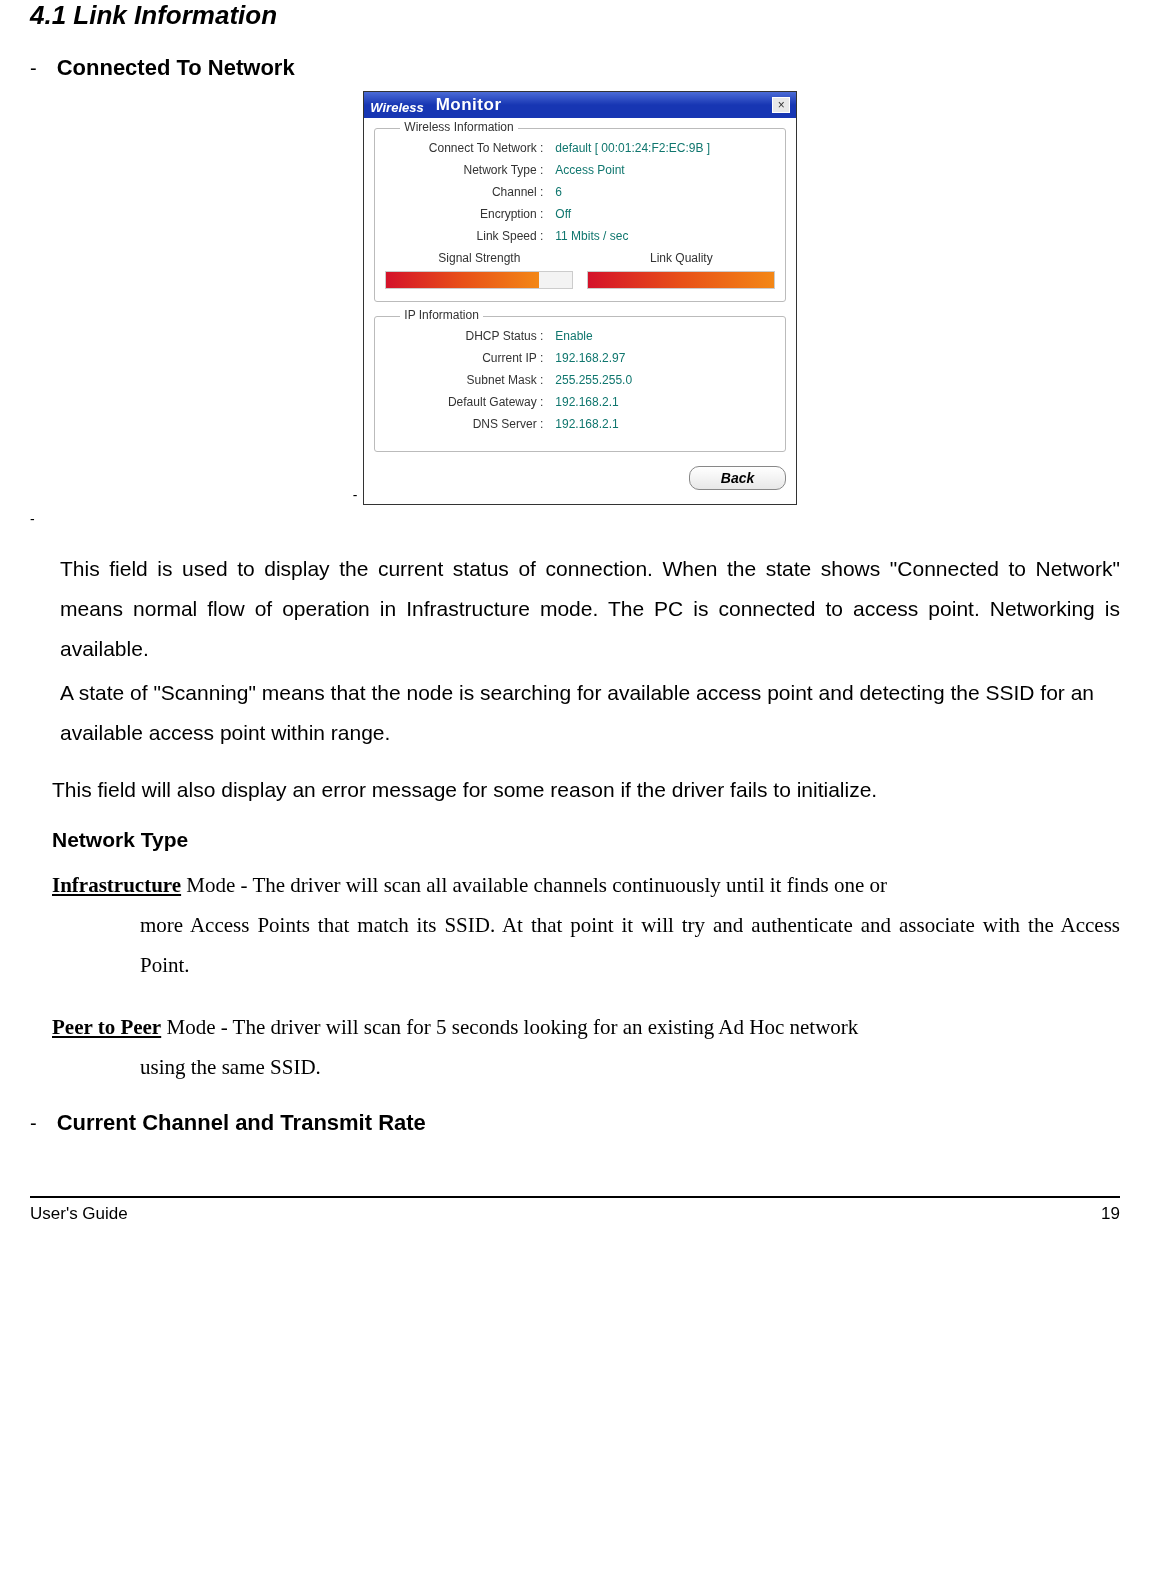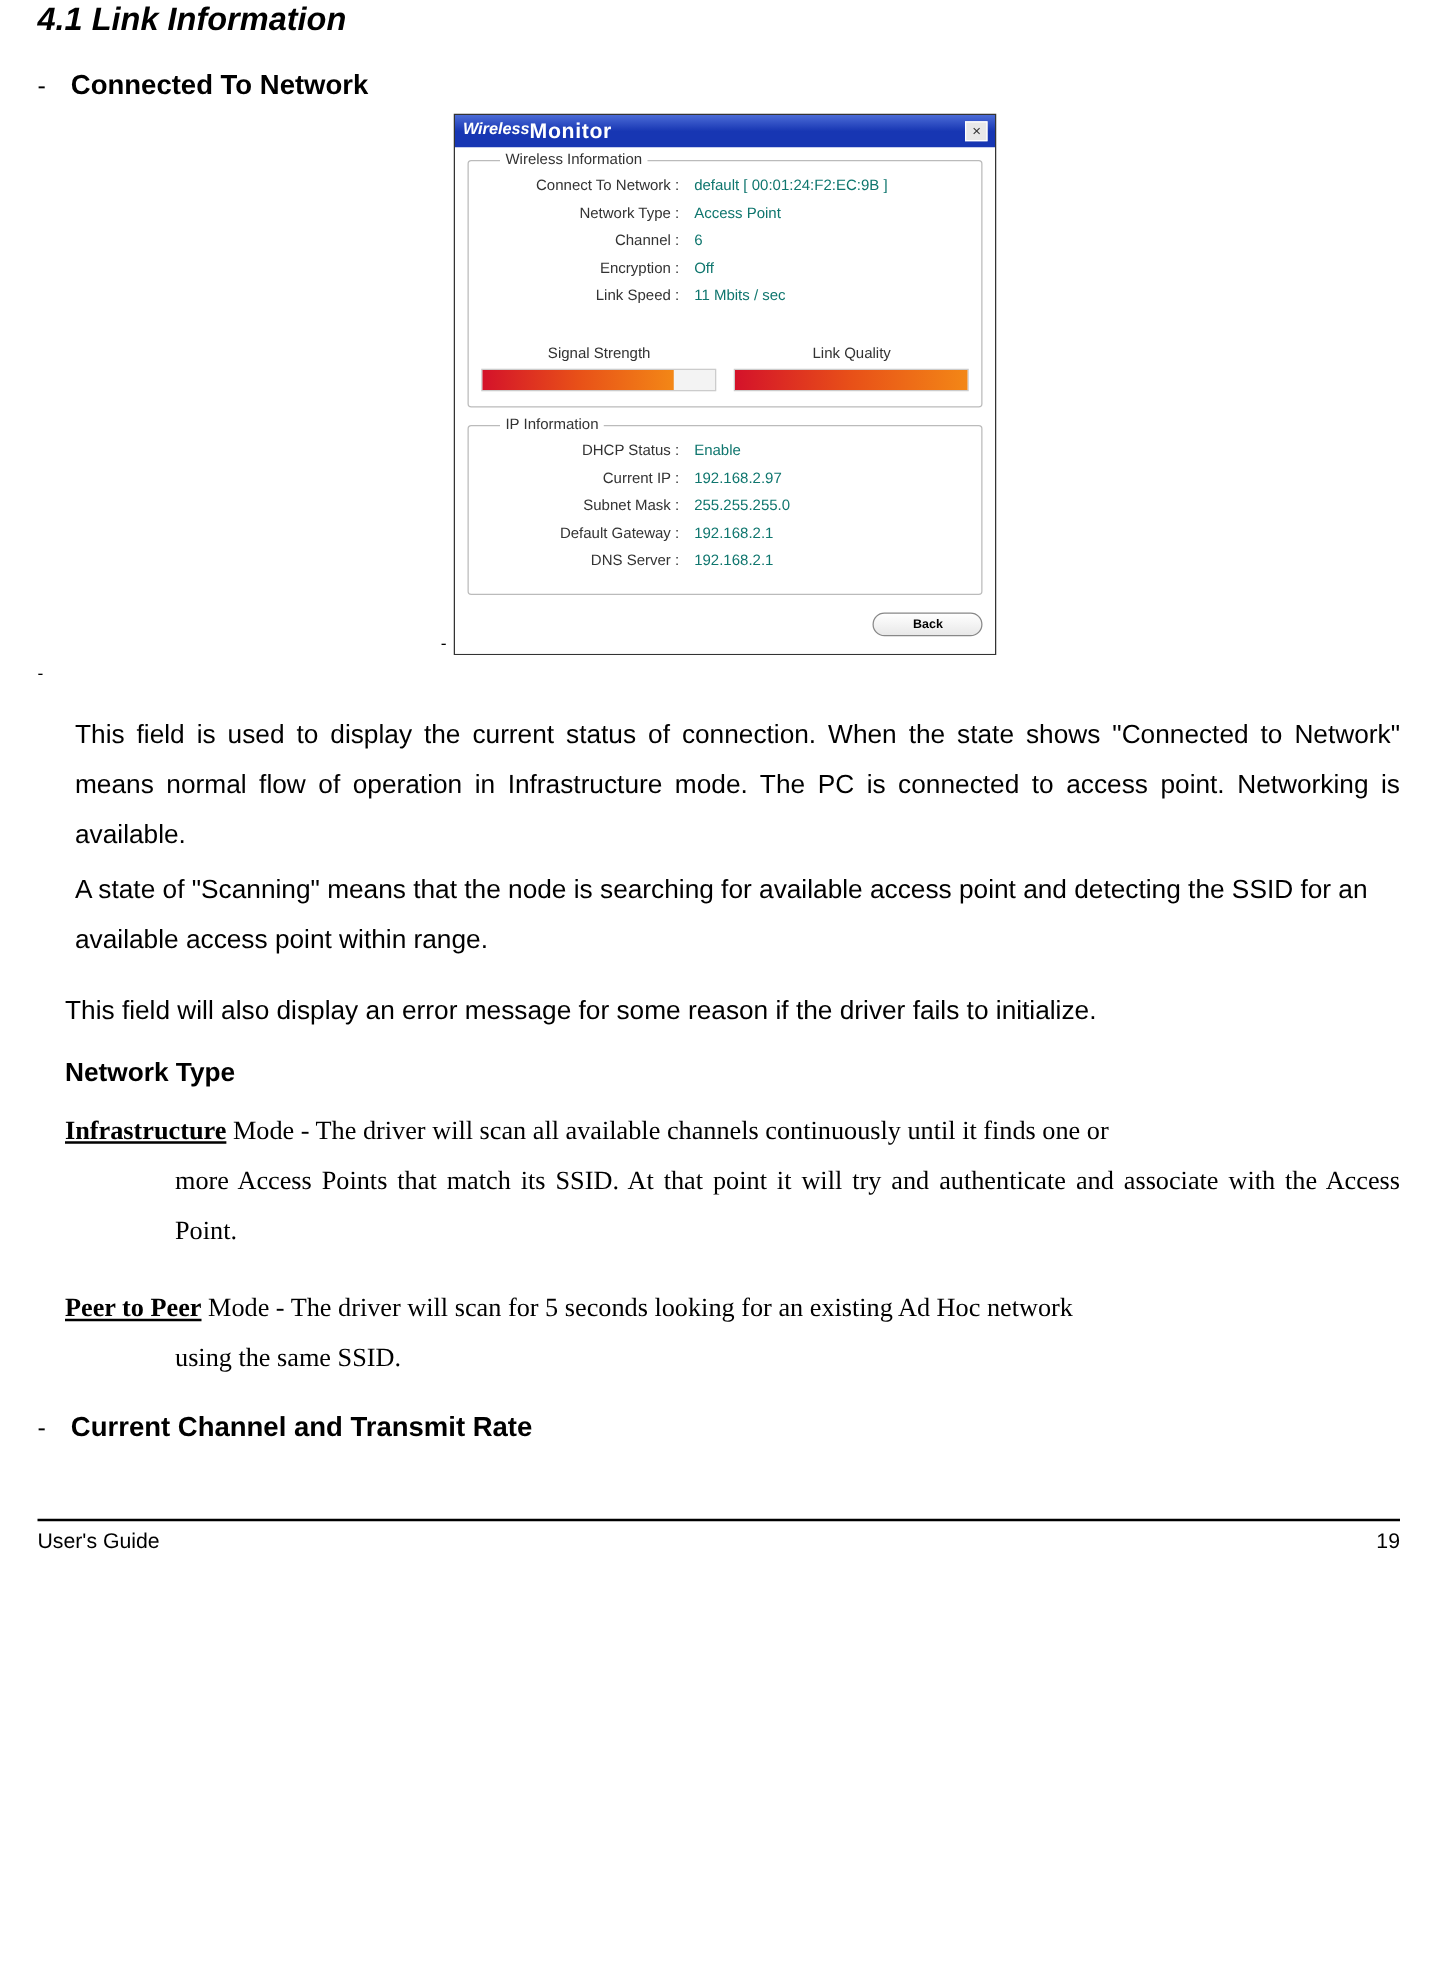--- a/index.html
+++ b/index.html
@@ -55,22 +55,22 @@
       background: linear-gradient(to bottom, #4b6bd6 0%, #1736b3 50%, #1736b3 100%);
       color: #fff;
       padding: 4px 6px;
       display: flex;
       align-items: center;
       justify-content: space-between;
       height: 26px;
     }
     .wm-title {
       display: flex;
-      align-items: flex-start;
-      gap: 0;
+      align-items: flex-end;
+      gap: 12px;
     }
     .wm-title-wireless {
       font-style: italic;
       font-weight: bold;
       font-size: 13px;
     }
     .wm-title-monitor {
       font-weight: bold;
       font-size: 17px;
       font-family: "Arial Black", Arial, sans-serif;
@@ -126,21 +126,20 @@
       color: #0f766e;
       font-size: 12px;
     }
     .bars-section {
       display: flex;
       gap: 14px;
       margin-top: 6px;
     }
     .bar-group {
       flex: 1;
-      margin-top: 24px;
     }
     .bar-label {
       text-align: center;
       font-size: 12px;
       margin-bottom: 6px;
       color: #333;
     }
     .bar-track {
       height: 18px;
       background: #f3f3f3;
@@ -154,23 +153,24 @@
     .wm-footer {
       display: flex;
       justify-content: flex-end;
       padding: 0 0 4px 0;
     }
     .wm-back {
       border: 1px solid #888;
       border-radius: 10px;
       padding: 3px 31px;
       background: linear-gradient(to bottom, #fff, #e8e8e8);
-      font-size: 10px;
+      font-size: 14px;
       font-weight: bold;
       cursor: pointer;
+      font-style: italic;
     }
     .body-text {
       font-size: 21px;
       line-height: 1.9;
       margin-bottom: 18px;
     }
     .body-text.indent { padding-left: 30px; }
     .body-text.justify { text-align: justify; }
     .subheading {
       font-size: 21px;

